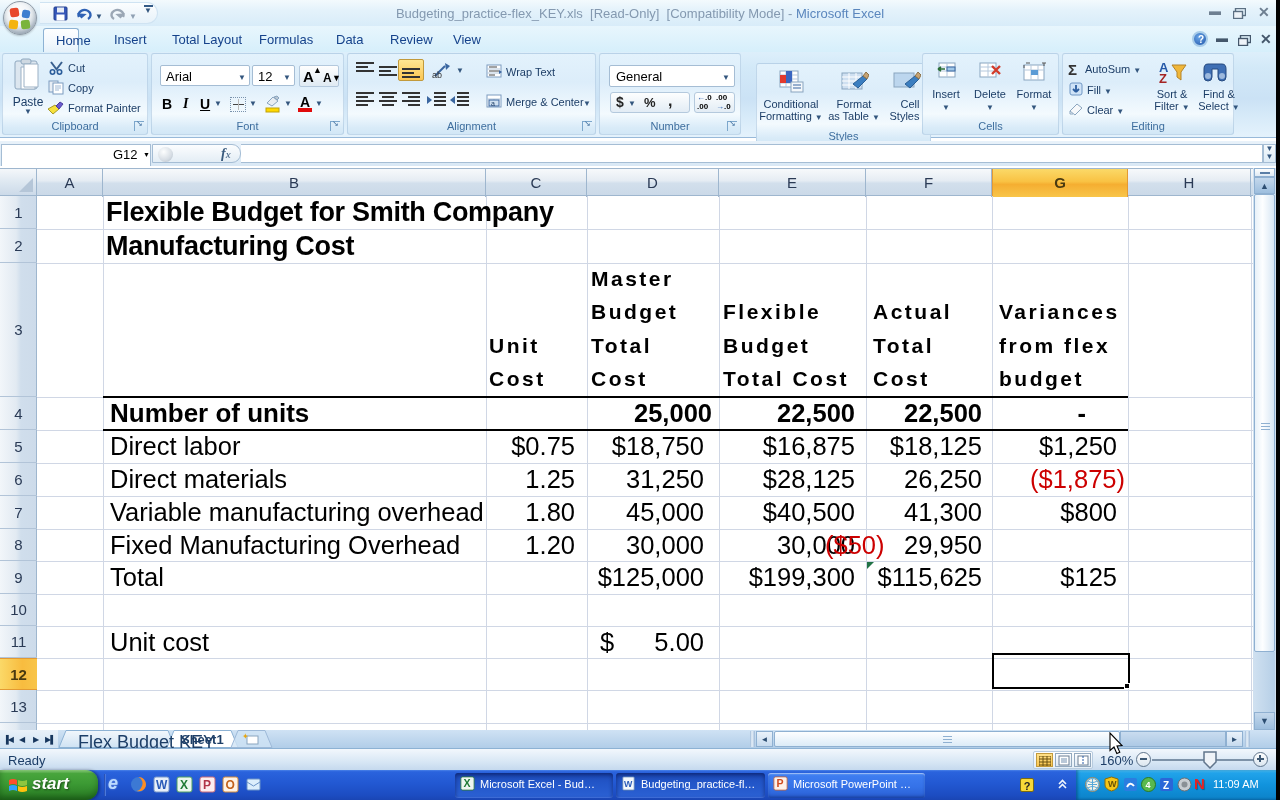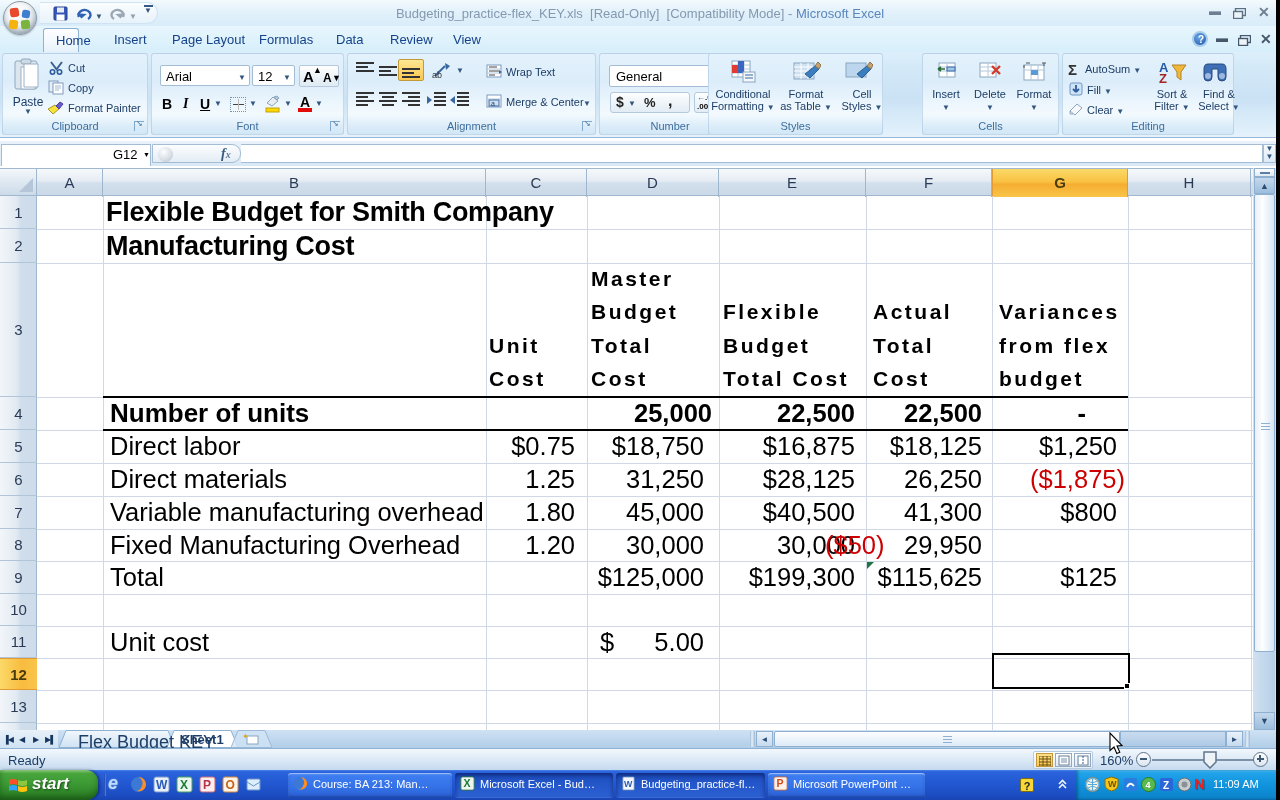--- a/index.html
+++ b/index.html
@@ -98,21 +98,21 @@
 .nav { position:absolute; top:5px; font-size:8px; color:#17365d; letter-spacing:-1px; }
 </style>
 </head>
 <body>
 <div class="abs" id="titlebar">
   <div class="abs" id="title-text">Budgeting_practice-flex_KEY.xls&nbsp; [Read-Only]&nbsp; [Compatibility Mode] - <span class="mx">Microsoft Excel</span></div>
 </div>
 <div class="abs" id="tabrow">
   <div class="rtab active" style="left:43px; width:36px;">Home</div>
   <div class="rtab" style="left:102px;">Insert</div>
-  <div class="rtab" style="left:160px;">Page Layout</div>
+  <div class="rtab" style="left:160px;">Total Layout</div>
   <div class="rtab" style="left:247px;">Formulas</div>
   <div class="rtab" style="left:324px;">Data</div>
   <div class="rtab" style="left:378px;">Review</div>
   <div class="rtab" style="left:441px;">View</div>
 </div>
 <div class="abs" id="ribbon">
 
   <div class="rgroup" style="left:2px; width:146px;">
     <svg class="abs" style="left:11px; top:4px;" width="28" height="35" viewBox="0 0 28 35">
       <rect x="1" y="3" width="22" height="28" rx="2" fill="#dce6ef" stroke="#8fa8bf"></rect>
@@ -281,21 +281,21 @@
     <div class="abs dd" style="left:28px; top:45px;">▼</div>
     <div class="abs" style="left:44px; top:41px; font-weight:bold; font-size:13px; color:#222;">%</div>
     <div class="abs" style="left:68px; top:38px; font-weight:bold; font-size:16px; color:#222;">,</div>
     <div class="abs" style="left:94px; top:38px; width:41px; height:21px; background:linear-gradient(#fdfefe,#e2ecf5); border:1px solid #b4c9dd; border-radius:3px;"></div>
     <div class="abs" style="left:97px; top:39px; font-size:8px; font-weight:bold;"><span style="color:#2458a8;">←</span>.0<br>.00</div>
     <div class="abs" style="left:116px; top:39px; font-size:8px; font-weight:bold;">.00<br><span style="color:#2458a8;">→</span>.0</div>
     <div class="glabel">Number</div>
       <div class="launcher"></div>
   </div>
 
-  <div class="rgroup" style="left:708px; width:175px;">
+  <div class="rgroup" style="left:756px; width:175px;margin-top:10px;">
     <svg class="abs" style="left:22px; top:6px;" width="26" height="24" viewBox="0 0 26 24">
       <rect x="1" y="1" width="18" height="16" fill="#fff" stroke="#8aa5bf"></rect>
       <path d="M1 5 h18 M1 9 h18 M1 13 h18 M7 1 v16 M13 1 v16" stroke="#b5c8dc"></path>
       <rect x="1" y="5" width="6" height="8" fill="#e23a2e"></rect>
       <rect x="7" y="1" width="6" height="12" fill="#3a66c0"></rect>
       <rect x="12" y="12" width="12" height="10" fill="#f4f8fb" stroke="#8aa5bf"></rect>
       <path d="M14 15 h8 M14 18 h8" stroke="#3a66a0"></path>
     </svg>
     <div class="rbtn-label" style="left:0; top:34px; width:68px;">Conditional<br>Formatting <span class="dd">▼</span></div>
     <svg class="abs" style="left:84px; top:6px;" width="28" height="24" viewBox="0 0 28 24">
@@ -633,27 +633,20 @@
   </svg>
   <svg class="abs" style="left:222px; top:6px;" width="17" height="17" viewBox="0 0 17 17">
     <rect x="1" y="1" width="15" height="15" rx="2" fill="#fff3e6" stroke="#d08a3e"></rect>
     <text x="3.5" y="13" font-size="12" font-weight="bold" fill="#c2611b" font-family="Liberation Sans">O</text>
   </svg>
   <svg class="abs" style="left:245px; top:6px;" width="17" height="17" viewBox="0 0 17 17">
     <rect x="2" y="3" width="13" height="11" rx="1" fill="#dceefc" stroke="#6a93c8"></rect>
     <path d="M2 6 l6.5 4 6.5 -4" fill="none" stroke="#6a93c8"></path>
   </svg>
 
-  <div class="tbtn" style="left:288px; width:164px;">
-    <svg class="abs" style="left:5px; top:3px;" width="15" height="15" viewBox="0 0 17 17">
-      <circle cx="8.5" cy="8.5" r="7.5" fill="#3c79d4"></circle>
-      <path d="M8.5 1 a7.5 7.5 0 0 1 7 10 a8 8 0 0 1 -9 4 a6 6 0 0 0 5 -4 a7 7 0 0 0 -3 -10 z" fill="#ff8d22"></path>
-    </svg>
-    <span>Course: BA 213: Man…</span>
-  </div>
   <div class="tbtn pressed" style="left:455px; width:158px;">
     <svg class="abs" style="left:5px; top:3px;" width="15" height="15" viewBox="0 0 17 17">
       <rect x="1" y="1" width="15" height="15" rx="2" fill="#eef6f0" stroke="#2f7a42"></rect>
       <text x="4" y="13" font-size="12" font-weight="bold" fill="#1e7a35" font-family="Liberation Sans">X</text>
     </svg>
     <span>Microsoft Excel - Bud…</span>
   </div>
   <div class="tbtn pressed" style="left:616px; width:149px;">
     <svg class="abs" style="left:5px; top:3px;" width="15" height="15" viewBox="0 0 17 17">
       <rect x="2" y="1" width="13" height="15" rx="1" fill="#f4f8fc" stroke="#5a7eb4"></rect>

